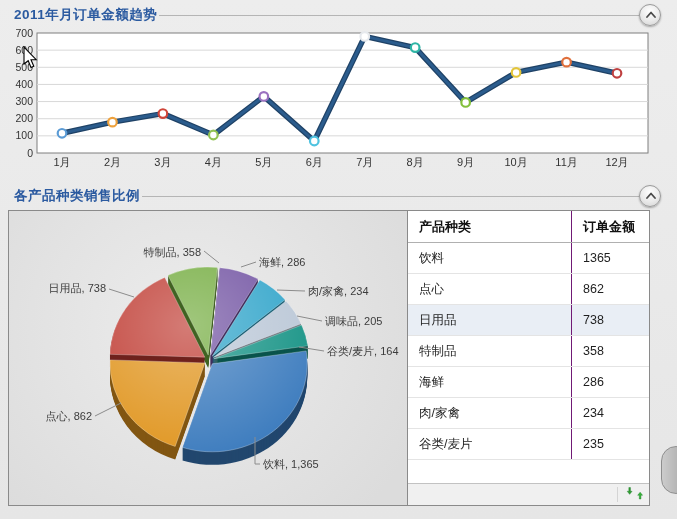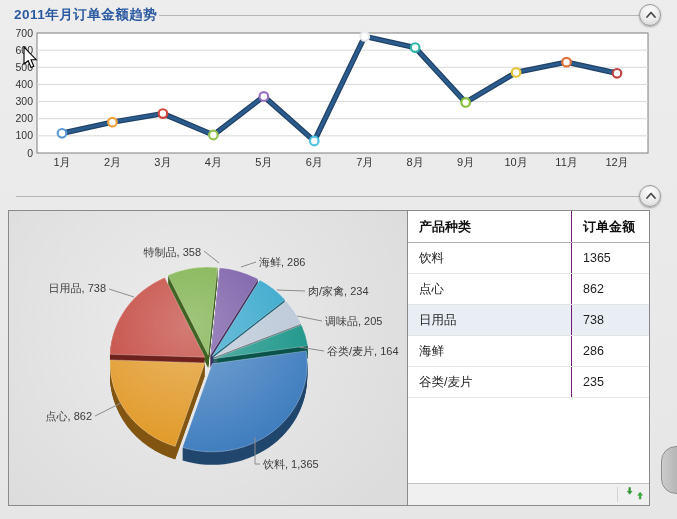--- a/index.html
+++ b/index.html
@@ -45,20 +45,21 @@
     <span class="section-title">2011年月订单金额趋势</span>
     <span class="section-rule"></span>
     <button class="collapse-btn">
       <svg width="22" height="22">
         <polyline points="7,13 11,8.5 15,13" fill="none" stroke="#4a4a4a" stroke-width="1.8" stroke-linecap="round" stroke-linejoin="round"></polyline>
       </svg>
     </button>
   </div>
 
   <div class="section-header" style="top:183px">
+    <span class="section-title">各产品种类销售比例</span>
     <span class="section-rule"></span>
     <button class="collapse-btn">
       <svg width="22" height="22">
         <polyline points="7,13 11,8.5 15,13" fill="none" stroke="#4a4a4a" stroke-width="1.8" stroke-linecap="round" stroke-linejoin="round"></polyline>
       </svg>
     </button>
   </div>
 
   <div id="panel-category">
     <div class="pie-region"></div>
@@ -77,22 +78,30 @@
             </tr>
             <tr>
               <td>点心</td>
               <td>862</td>
             </tr>
             <tr class="alt">
               <td>日用品</td>
               <td>738</td>
             </tr>
             <tr>
+              <td>特制品</td>
+              <td>358</td>
+            </tr>
+            <tr>
               <td>海鲜</td>
               <td>286</td>
+            </tr>
+            <tr>
+              <td>肉/家禽</td>
+              <td>234</td>
             </tr>
             <tr>
               <td>谷类/麦片</td>
               <td>235</td>
             </tr>
           </tbody>
       </table>
       <div class="table-footer">
         <div class="footer-sep"></div>
         <button class="refresh-btn" title="">

